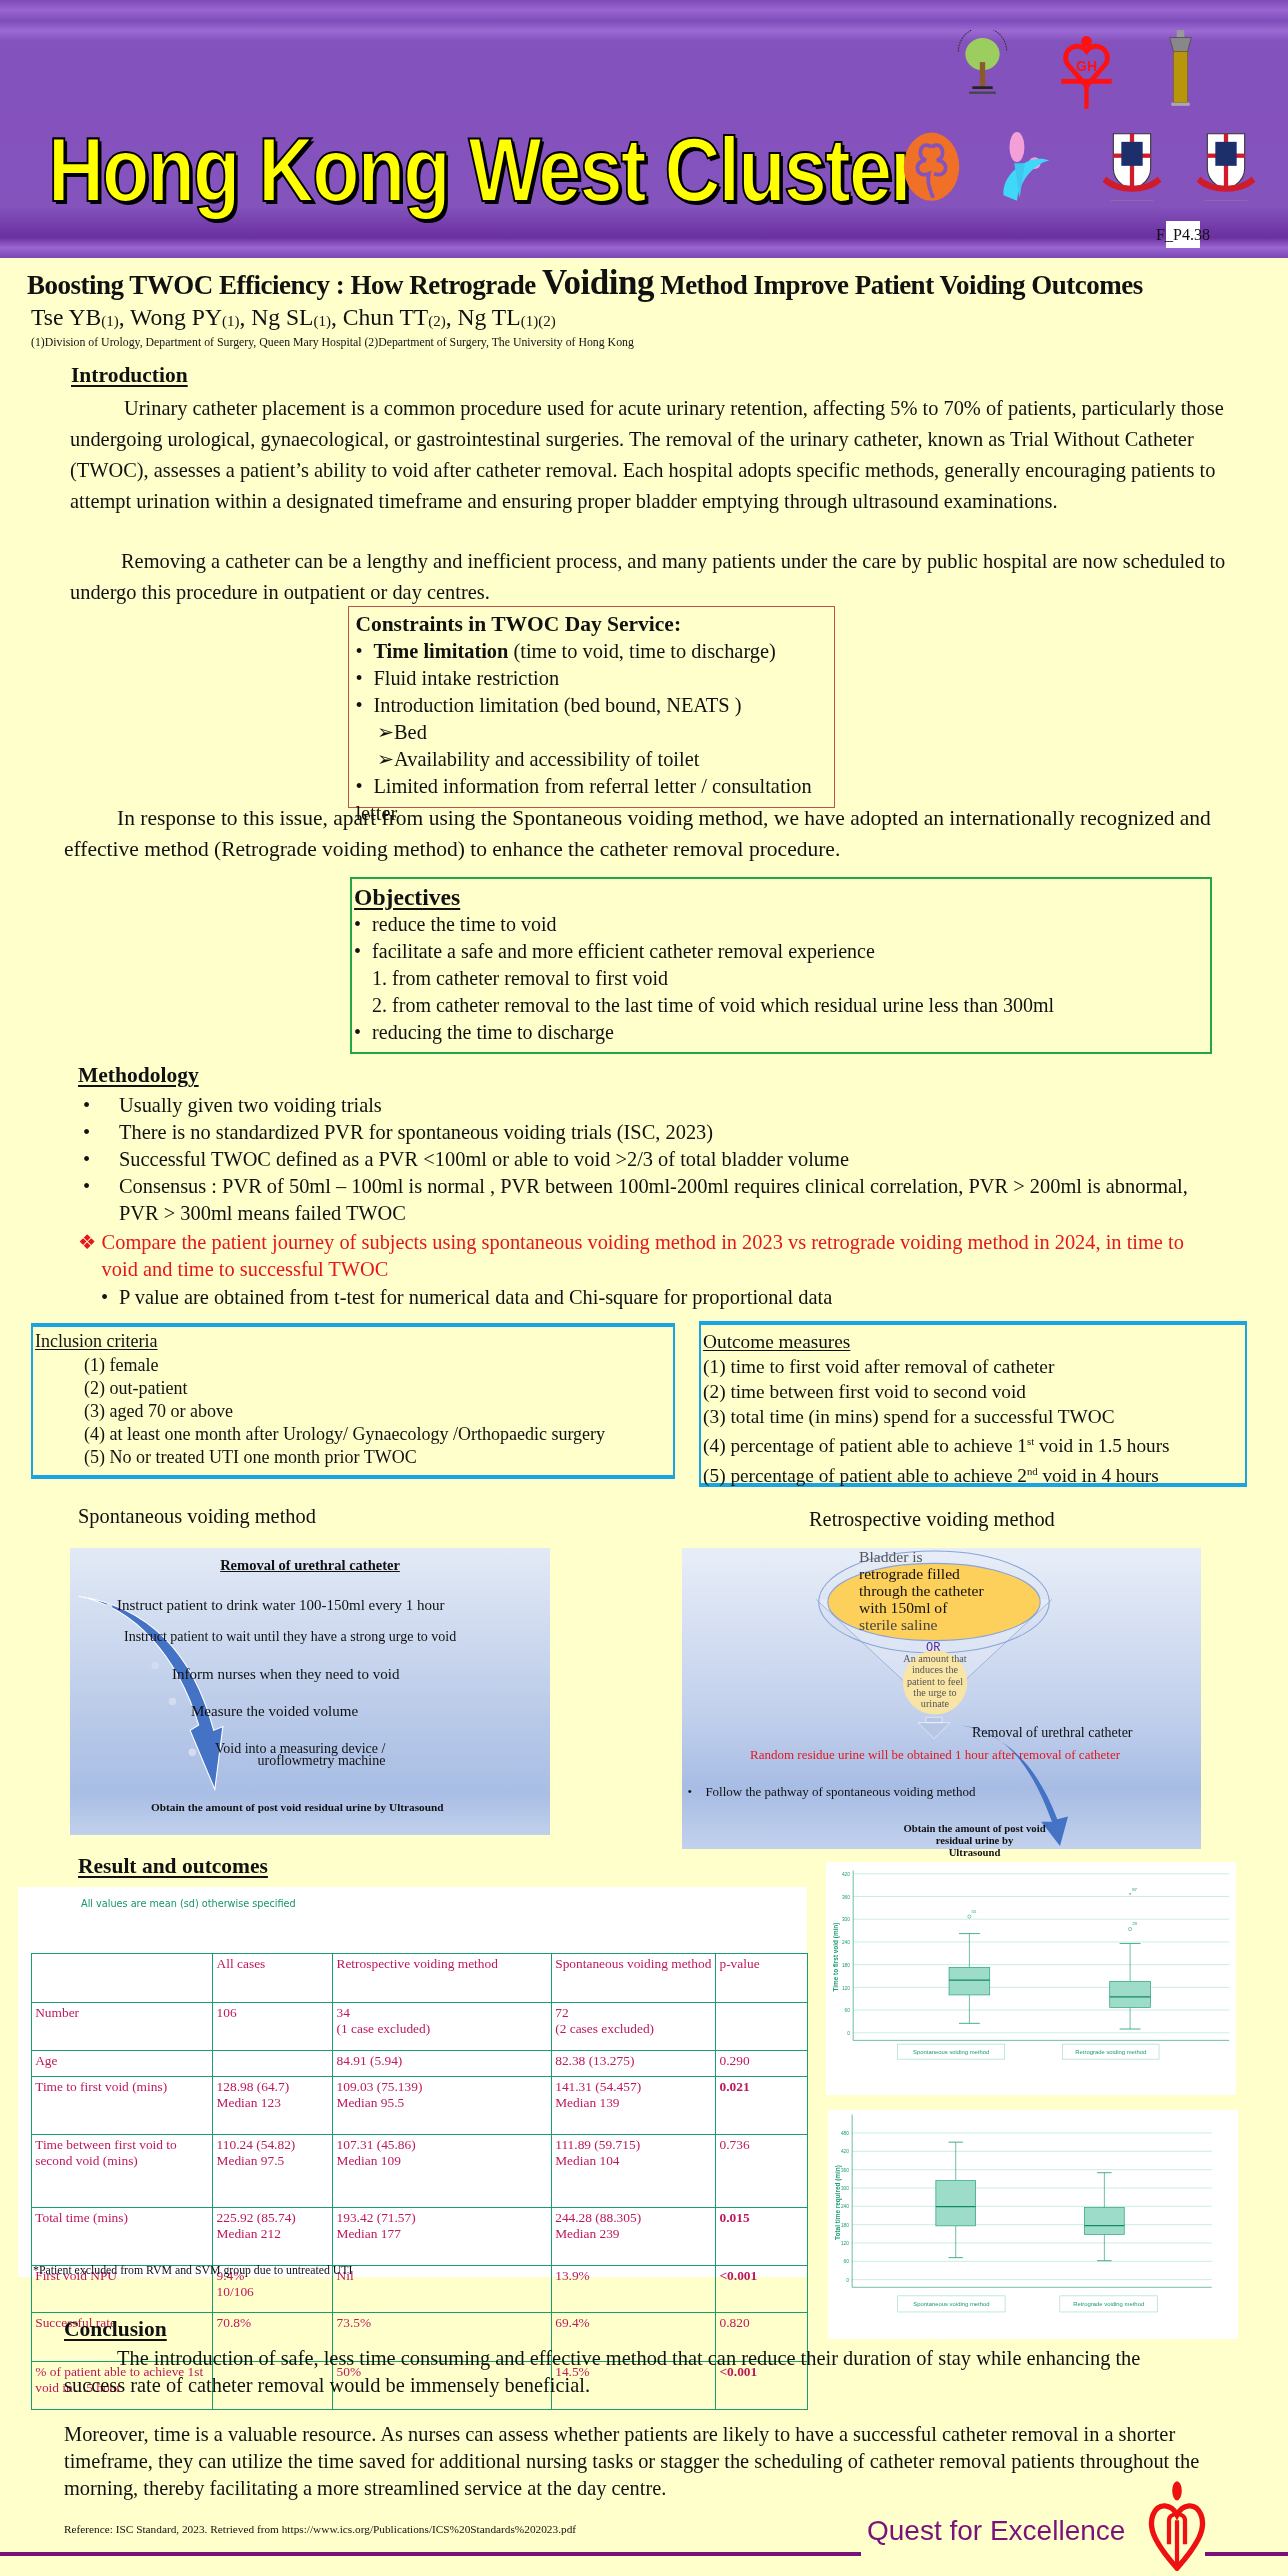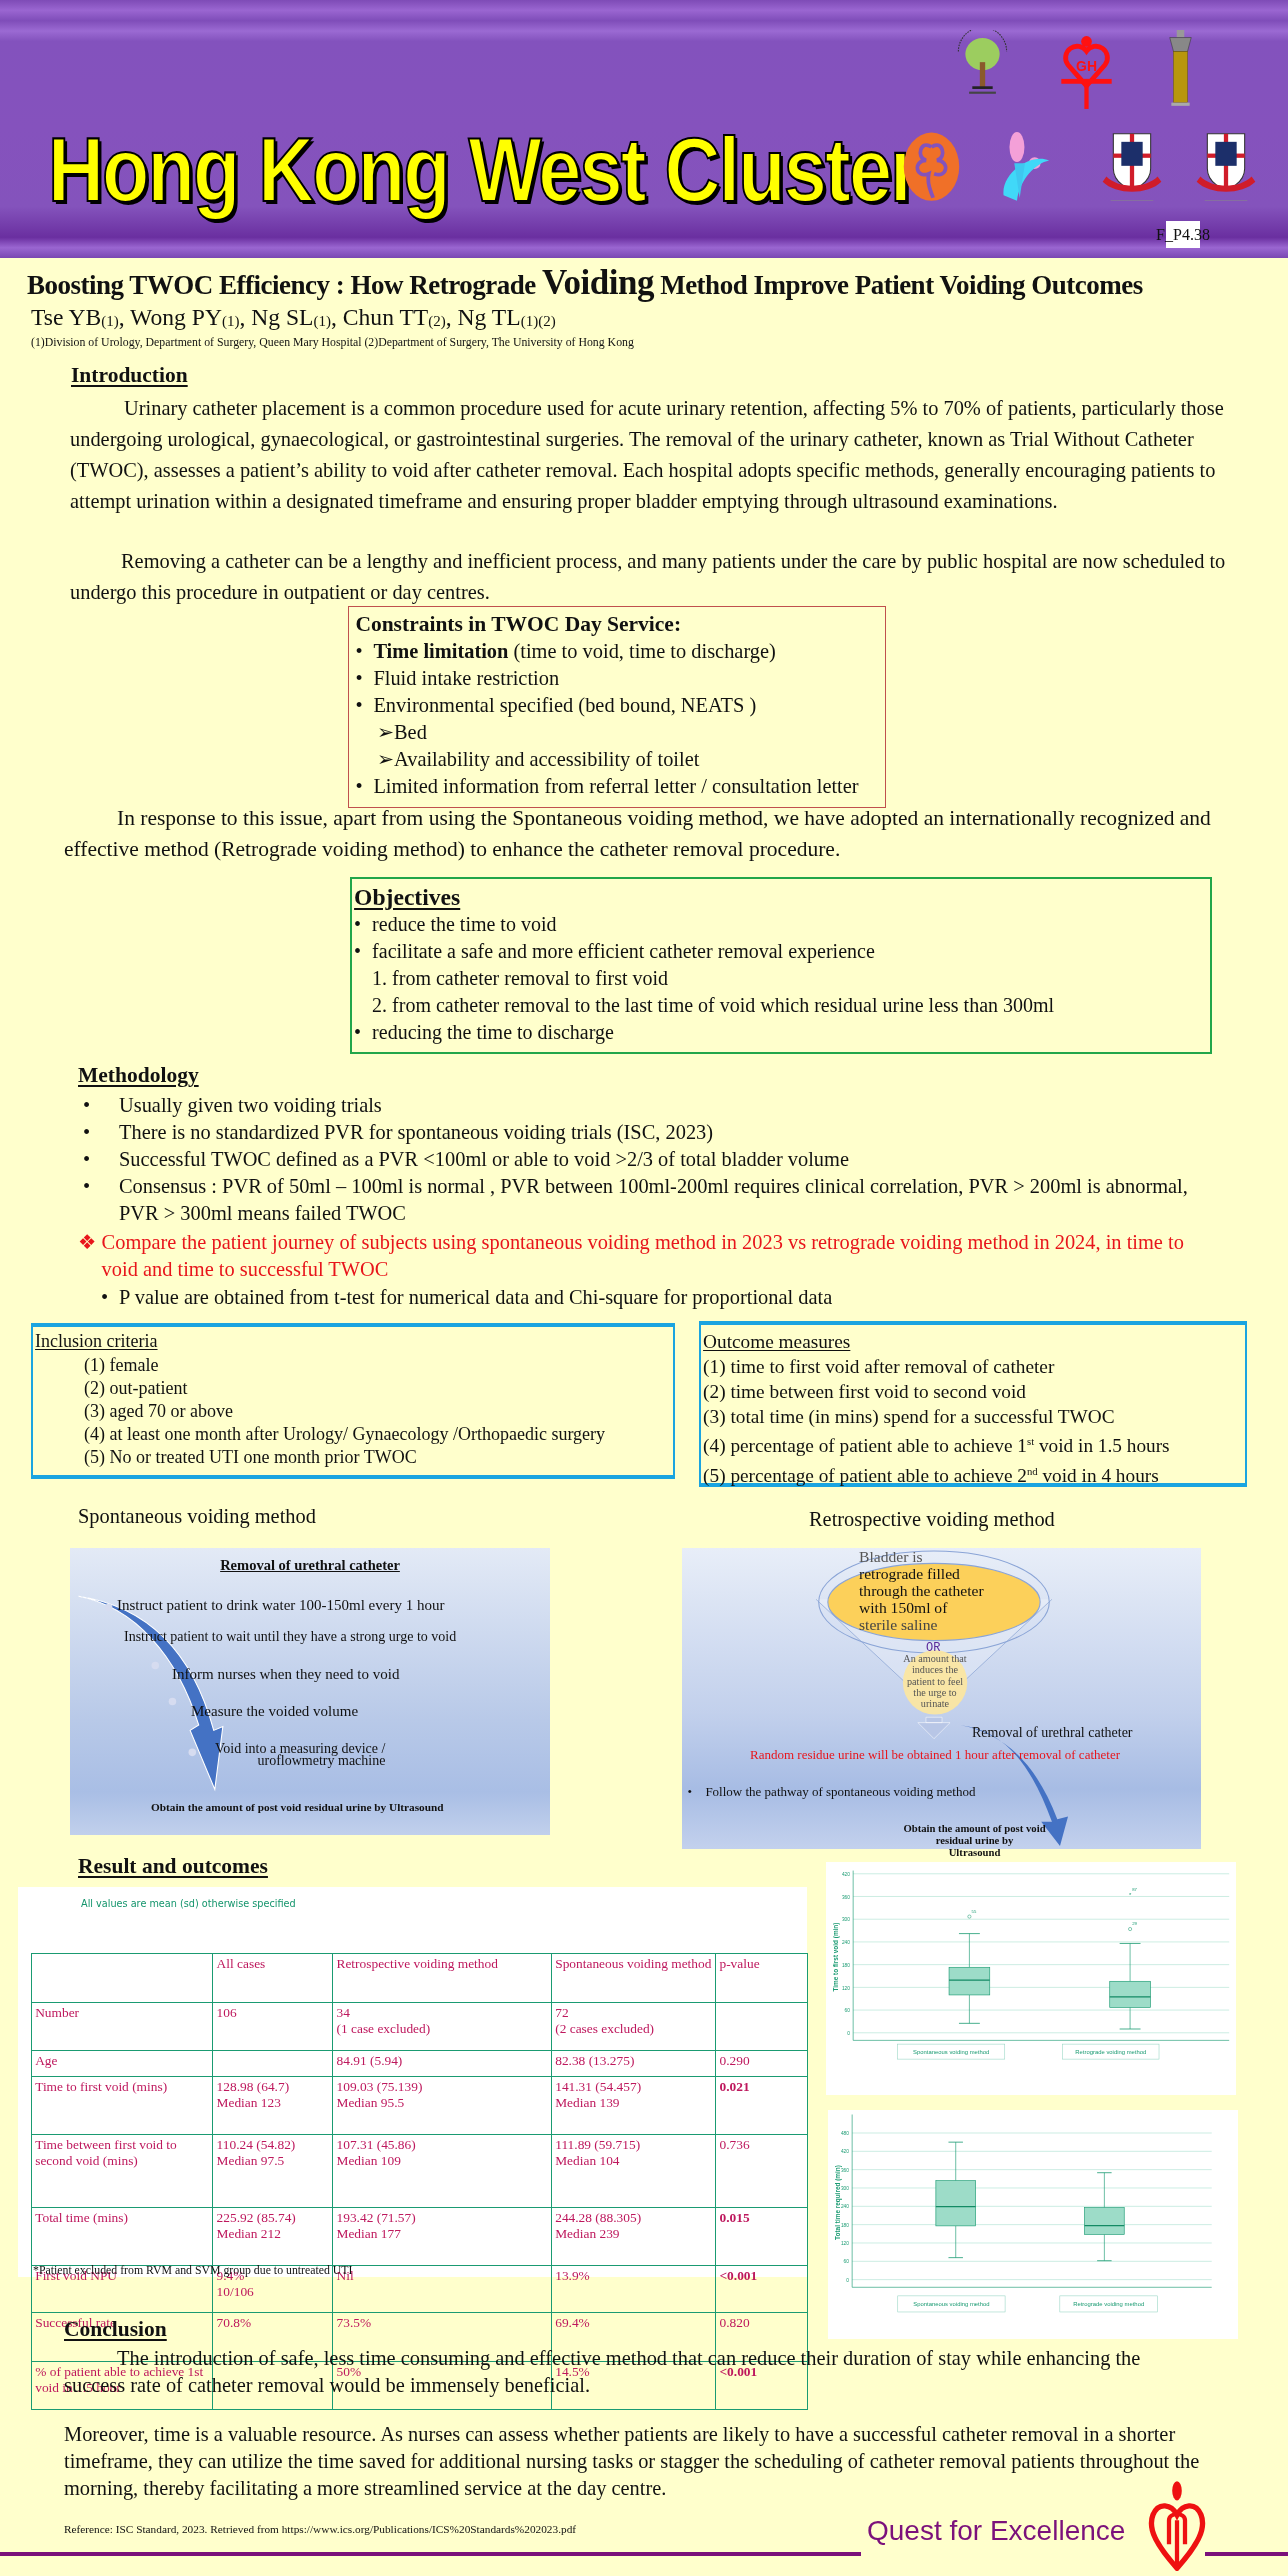--- a/index.html
+++ b/index.html
@@ -117,26 +117,26 @@
   <span>Ng SL</span><sub>(1)</sub>,
   <span>Chun TT</span><sub>(2)</sub>,
   <span>Ng TL</span><sub>(1)(2)</sub>
 </div>
 <div class="affil">(1)Division of Urology, Department of Surgery, Queen Mary Hospital (2)Department of Surgery, The University of Hong Kong</div>
 
 <div class="section-h" style="left:71px;top:363px">Introduction</div>
 <div class="para" style="left:70px;top:393px;width:1154px"><span class="indent"></span><span>Urinary catheter placement is a common procedure used for acute urinary retention, affecting 5% to 70% of patients, particularly those undergoing urological, gynaecological, or gastrointestinal surgeries. The removal of the urinary catheter, known as Trial Without Catheter (TWOC), assesses a patient’s ability to void after catheter removal. Each hospital adopts specific methods, generally encouraging patients to attempt urination within a designated timeframe and ensuring proper bladder emptying through ultrasound examinations.</span></div>
 <div class="para" style="left:70px;top:546px;width:1165px"><span class="indent" style="width:51px"></span><span>Removing a catheter can be a lengthy and inefficient process, and many patients under the care by public hospital are now scheduled to undergo this procedure in outpatient or day centres.</span></div>
 
-<div class="box box-red" style="left:348px;top:606px;width:538px;height:202px;padding:3.2px 6.4px">
+<div class="box box-red" style="left:348px;top:606px;width:487px;height:202px;padding:3.2px 6.4px">
   <div style="font-weight:bold;font-size:21.5px;line-height:28px">Constraints in TWOC Day Service:</div>
   <ul>
     <li class="blt"><b>Time limitation</b><span> (time to void, time to discharge)</span></li>
     <li class="blt">Fluid intake restriction</li>
-    <li class="blt">Environmental  specified (bed bound, NEATS )</li>
+    <li class="blt">Introduction  limitation (bed bound, NEATS )</li>
     <li style="padding-left:21.5px"><span>➢</span><span>Bed</span></li>
     <li style="padding-left:21.5px"><span>➢</span><span>Availability and accessibility of toilet</span></li>
     <li class="blt">Limited information  from referral  letter / consultation letter</li>
   </ul>
 </div>
 
 <div class="para" style="left:64px;top:803px;width:1159px;font-size:21.5px;line-height:31px"><span class="indent" style="width:53px"></span><span>In response to this issue, apart from using the Spontaneous voiding method, we have adopted an internationally recognized and effective method (Retrograde voiding method) to enhance the catheter removal procedure.</span></div>
 
 <div class="box box-green" style="left:350px;top:877px;width:862px;height:177px;padding:4.3px 2.1px">
   <div style="font-weight:bold;font-size:23.6px;text-decoration:underline;text-underline-offset:3.2px;line-height:28px">Objectives</div>

